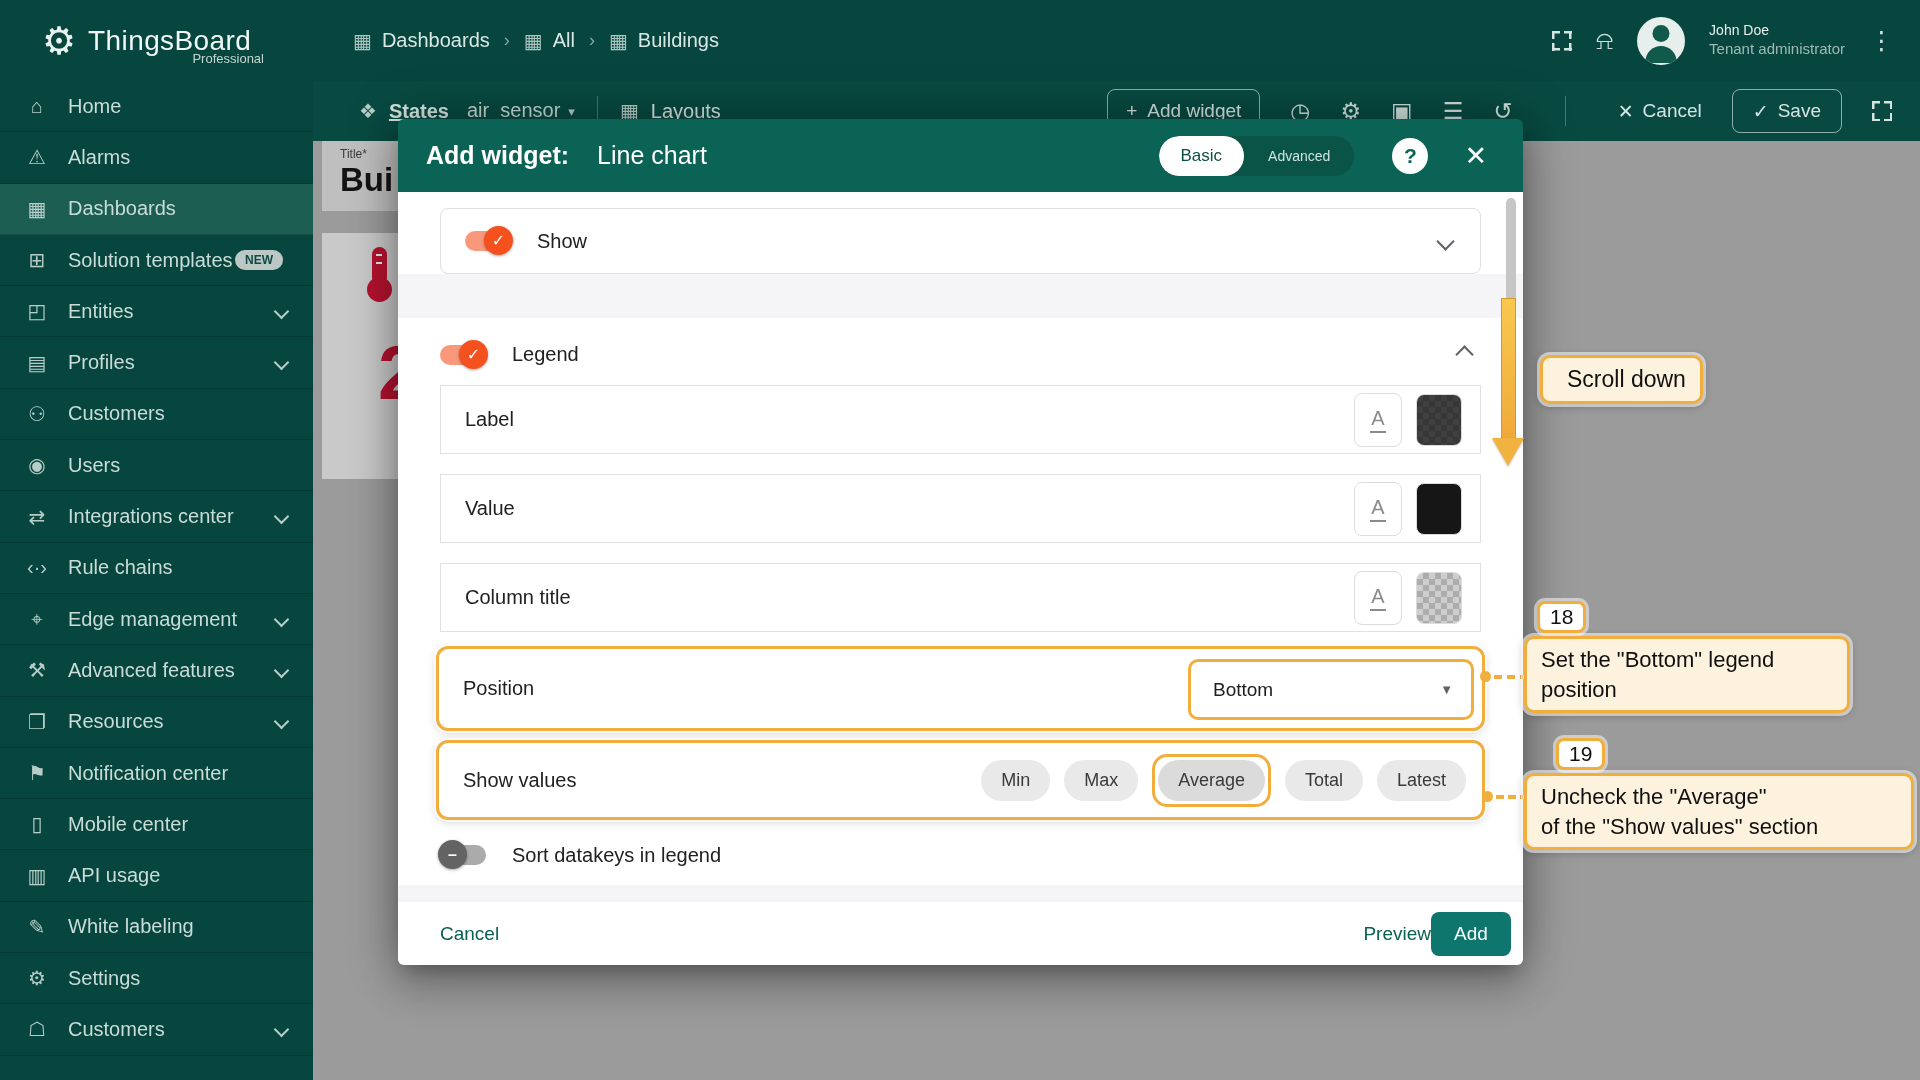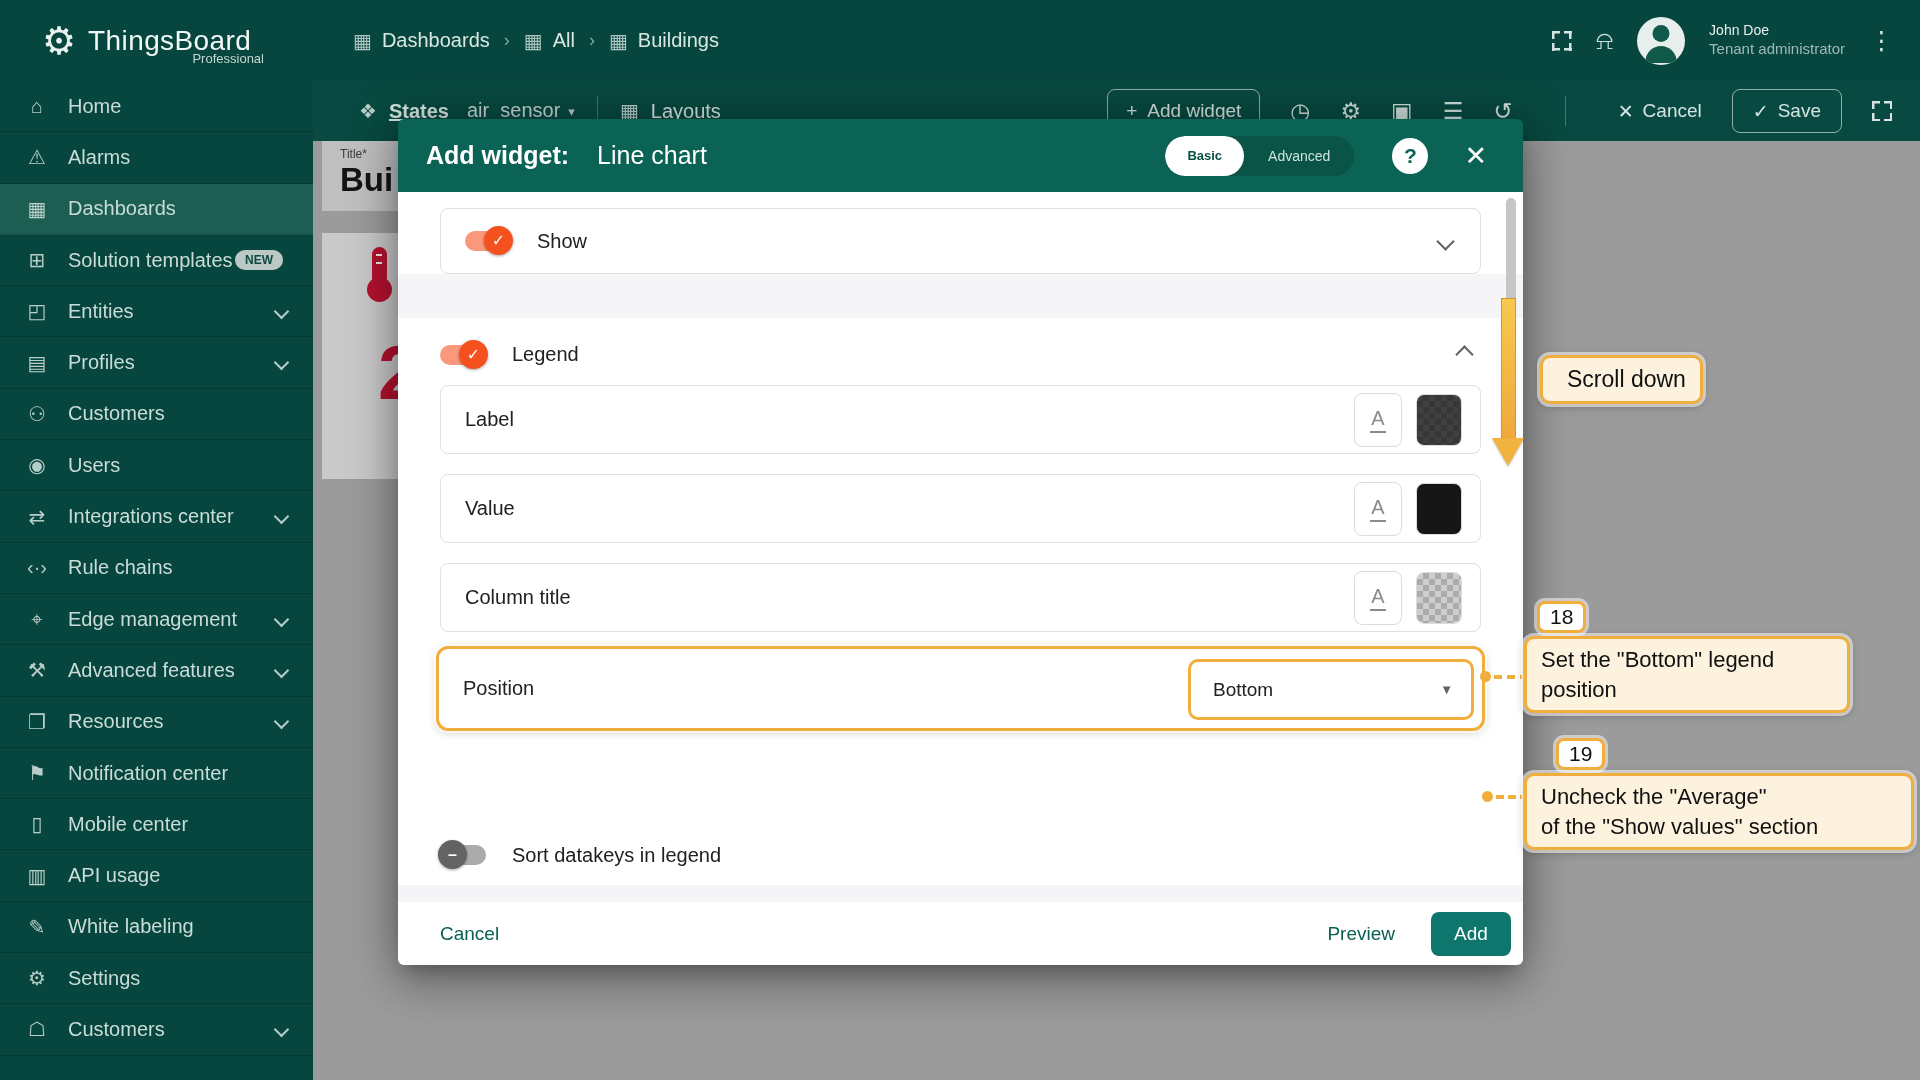--- a/index.html
+++ b/index.html
@@ -86,40 +86,40 @@
   
   .modal{position:absolute;left:398px;top:119px;width:1125px;height:846px;border-radius:6px;z-index:5;
          display:flex;flex-direction:column;
          box-shadow:0 11px 15px -7px rgba(0,0,0,.2),0 24px 38px 3px rgba(0,0,0,.16),0 0 50px rgba(0,0,0,.35);}
   .modal-header{height:73px;flex:none;background:#0b6355;border-radius:6px 6px 0 0;display:flex;
                 align-items:center;color:#fff;padding:0 36px 0 28px;}
   .modal-title{font-size:25px;}
   .modal-title .pfx{font-weight:600;margin-right:28px;}
   .mode-toggle{margin-left:auto;background:rgba(0,0,0,.16);border-radius:20px;height:40px;
                display:flex;align-items:center;overflow:hidden;}
-  .mode-basic{background:#fff;color:#0b4f44;font-weight:bold;font-size:13px;height:40px;
+  .mode-basic{background:#fff;color:#0b4f44;font-weight:normal;font-size:17px;height:40px;
               display:flex;align-items:center;padding:0 22px;border-radius:20px;cursor:pointer;}
   .mode-adv{color:#cfe3de;font-size:14px;padding:0 24px;cursor:pointer;}
   .help-btn{width:36px;height:36px;border-radius:50%;background:#fff;color:#0b6355;font-weight:bold;
             font-size:21px;display:grid;place-items:center;margin-left:38px;cursor:pointer;flex:none;}
   .close-btn{font-size:27px;color:#fff;margin-left:36px;cursor:pointer;}
 
   .modal-body{flex:1;background:#fff;position:relative;overflow:hidden;}
   .band{position:absolute;left:0;right:0;background:#f5f5f7;}
   .card{position:absolute;left:42px;width:1041px;background:#fff;border:1px solid #e0e0e0;
         border-radius:8px;display:flex;align-items:center;box-sizing:border-box;}
   #show-card{top:16px;height:66px;padding:0 22px 0 24px;}
   .row-label{font-size:20px;color:#212121;margin-left:26px;}
   .chev{width:11px;height:11px;border-right:2.4px solid #5f6368;border-bottom:2.4px solid #5f6368;flex:none;}
   .chev.down{transform:rotate(45deg);}
   .chev.up{transform:rotate(-135deg);}
   .legend-head{position:absolute;left:42px;right:42px;top:140px;height:45px;display:flex;align-items:center;}
 
   .legend-rows{position:absolute;left:42px;top:193px;width:1041px;display:flex;flex-direction:column;gap:20px;}
-  .legend-row{height:69px;border:1px solid #e0e0e0;border-radius:8px;display:flex;align-items:center;
+  .legend-row{height:69px;border:1px solid #e0e0e0;border-radius:0;display:flex;align-items:center;
               padding:0 18px 0 24px;box-sizing:border-box;}
   .legend-row .row-label{margin-left:0;}
   .row-right{margin-left:auto;display:flex;align-items:center;gap:14px;}
   .fmt-btn{width:46px;height:52px;border:1px solid #dcdcdc;border-radius:8px;display:grid;
            place-items:center;cursor:pointer;background:#fff;}
   .fmt-glyph{font-size:20px;color:#8b8b8b;border-bottom:2px solid #8b8b8b;padding:0 1px 1px;}
   .swatch{width:46px;height:52px;border-radius:8px;border:1px solid #dcdcdc;position:relative;
           overflow:hidden;cursor:pointer;box-sizing:border-box;}
   .swatch.sw-dark,.swatch.sw-checker{
      background-image:linear-gradient(45deg,#c9c9c9 25%,transparent 25%,transparent 75%,#c9c9c9 75%),
@@ -159,21 +159,21 @@
   .switch.on .knob{left:19px;background:#f4511e;}
   .switch.off{background:#ababab;}
   .switch.off .knob{left:-2px;background:#636363;}
 
   .mscroll{position:absolute;right:7px;top:6px;width:10px;height:118px;background:#c6c6c6;
            border-radius:5px;cursor:pointer;}
 
   .modal-footer{height:63px;flex:none;background:#fff;border-radius:0 0 6px 6px;display:flex;
                 align-items:center;padding:0 12px 0 42px;}
   .cancel-link{color:#0a6052;font-size:19px;cursor:pointer;}
-  .preview-link{margin-left:auto;color:#0a6052;font-size:19px;margin-right:36px;cursor:pointer;}
+  .preview-link{margin-left:auto;color:#0a6052;font-size:19px;cursor:pointer;}
   .add-btn{background:#0f766e;color:#fff;font-size:19px;height:44px;min-width:80px;border-radius:8px;
            display:grid;place-items:center;cursor:pointer;}
 
   
   .ann-box{position:absolute;background:#fcf2dd;border:3px solid #f2ae3c;border-radius:10px;color:#111;
            font-size:22px;line-height:1.35;padding:6px 14px;z-index:10;
            box-shadow:0 0 0 3px rgba(255,255,255,.55),0 2px 10px rgba(0,0,0,.3);}
   .ann-num{position:absolute;background:#fff;border:3px solid #f2ae3c;border-radius:8px;color:#111;
            font-size:21px;padding:1px 10px;z-index:11;
            box-shadow:0 0 0 3px rgba(255,255,255,.5);}
@@ -477,20 +477,45 @@
         </div>
 
       <div class="hl-box" id="hl-position">
         <span class="row-label" style="margin-left:0;">Position</span>
         <span class="select-hl">
           <span class="select-value">Bottom</span>
           <span class="select-caret">▼</span>
         </span>
       </div>
 
+      <div class="hl-box" id="hl-values">
+        <span class="row-label" style="margin-left:0;">Show values</span>
+        <span class="chips">
+
+            <span class="chip-wrap">
+              <span class="chip">Min</span>
+            </span>
+
+            <span class="chip-wrap">
+              <span class="chip">Max</span>
+            </span>
+
+            <span class="chip-wrap hl">
+              <span class="chip selected">Average</span>
+            </span>
+
+            <span class="chip-wrap">
+              <span class="chip">Total</span>
+            </span>
+
+            <span class="chip-wrap">
+              <span class="chip">Latest</span>
+            </span>
+          </span>
+      </div>
 
       <div class="sort-row">
         <span class="switch off">
             <span class="knob">–</span>
           </span>
         <span class="row-label">Sort datakeys in legend</span>
       </div>
 
       <div class="band" id="band2" style="top:693px;height:17px;"></div>
       <div class="mscroll"></div>

